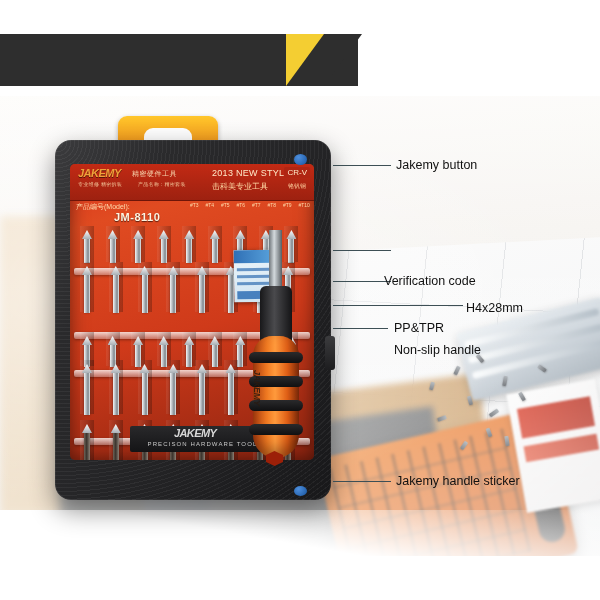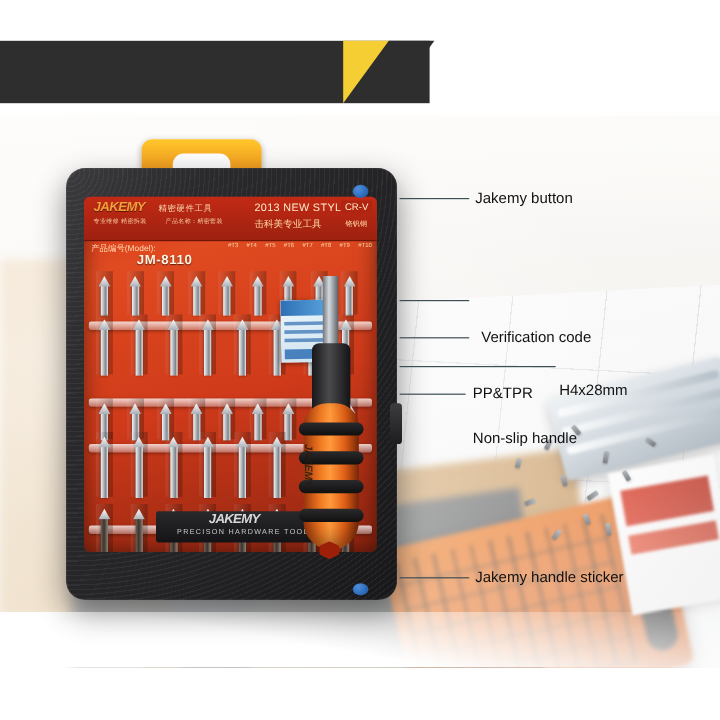--- a/index.html
+++ b/index.html
@@ -460,27 +460,27 @@
   <div class="lead" style="left:333px;top:165px;width:58px"></div>
   <div class="lead" style="left:333px;top:250px;width:58px"></div>
   <div class="lead" style="left:333px;top:281px;width:58px"></div>
   <div class="lead" style="left:333px;top:305px;width:130px"></div>
   <div class="lead" style="left:333px;top:328px;width:55px"></div>
   <div class="lead" style="left:333px;top:481px;width:58px"></div>
 
   <div class="call" style="left:396px;top:157px">
     <div>Jakemy button</div>
   </div>
-  <div class="call" style="left:401px;top:273px">
+  <div class="call" style="left:384px;top:273px">
     <div>Verification code</div>
   </div>
   <div class="call" style="left:466px;top:297px">
-    <div style="margin-top:20px">H4x28mm</div>
+    <div style="margin-top:3px">H4x28mm</div>
   </div>
   <div class="call" style="left:394px;top:320px">
     <div>PP&amp;TPR</div>
-    <div style="margin-top:21px">Non-slip handle</div>
+    <div style="margin-top:6px">Non-slip handle</div>
   </div>
   <div class="call" style="left:396px;top:473px">
     <div>Jakemy handle sticker</div>
   </div>
 
 </div>
 
 </body></html>

